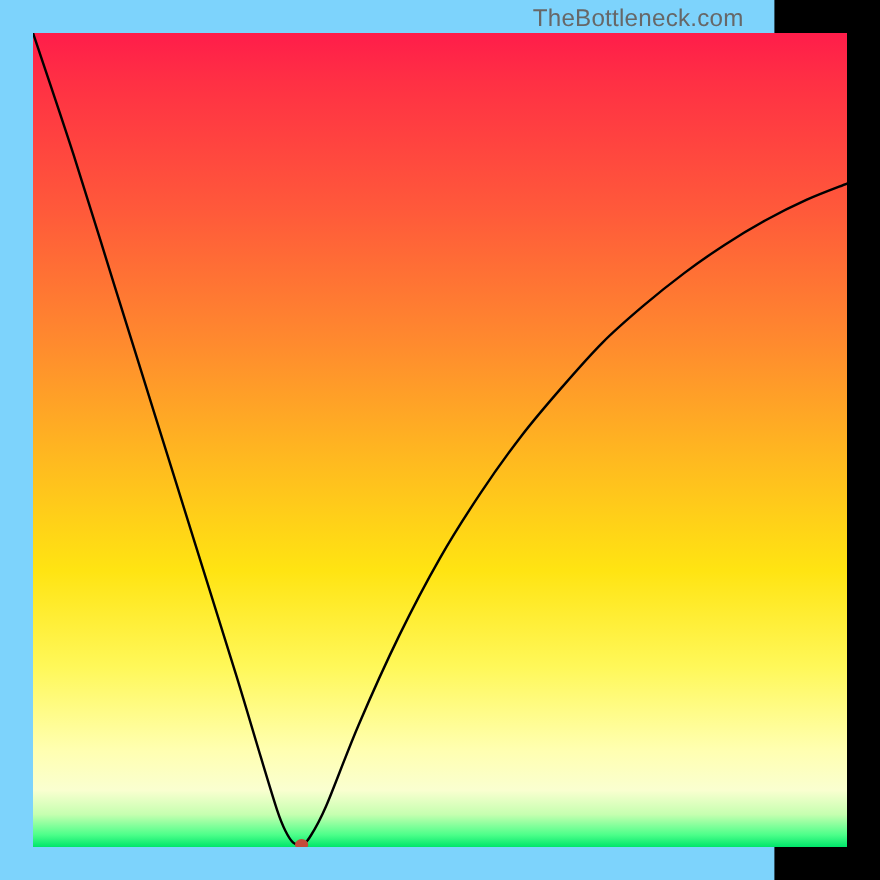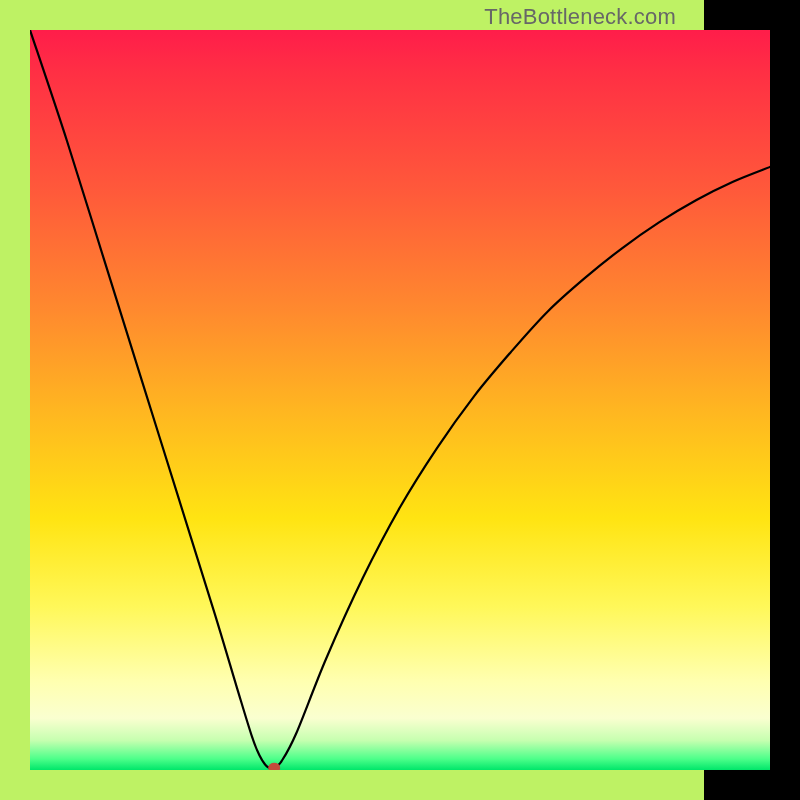--- a/index.html
+++ b/index.html
@@ -8,21 +8,21 @@
     width: 800px;
     height: 800px;
     overflow: hidden;
     background: #000;
     font-family: Arial, Helvetica, sans-serif;
   }
   .outer {
     position: relative;
     width: 704px;
     height: 800px;
-    background: #bef264;
+    background: #7dd3fc;
   }
   .watermark {
     position: absolute;
     top: 4px;
     right: 28px;
     color: #676767;
     font-size: 22px;
     font-weight: 500;
     letter-spacing: 0.2px;
     z-index: 5;

